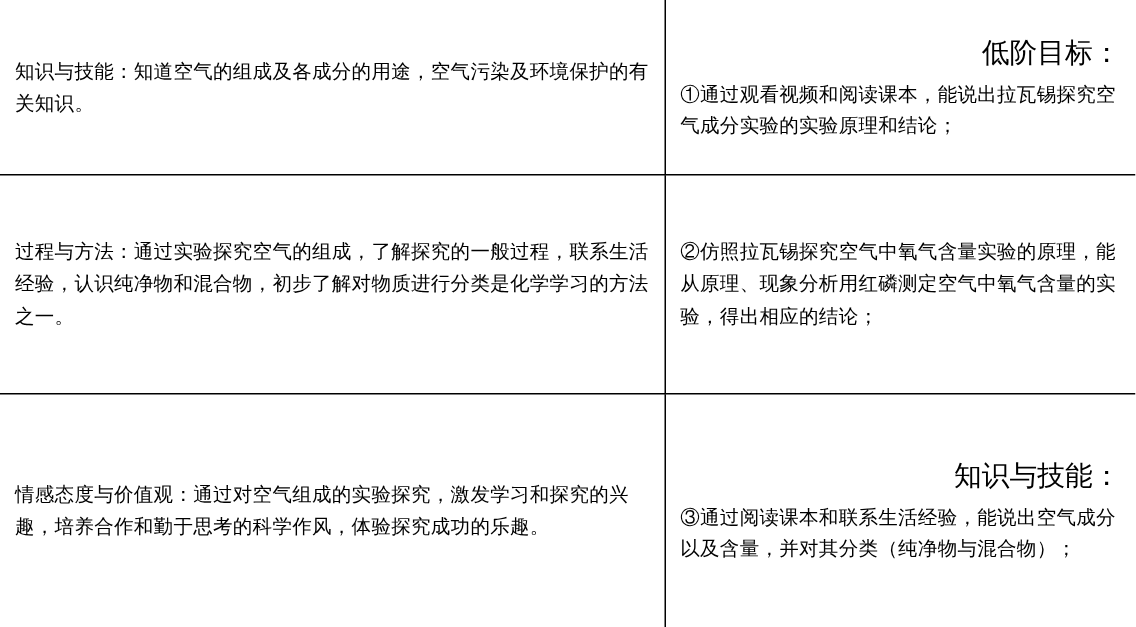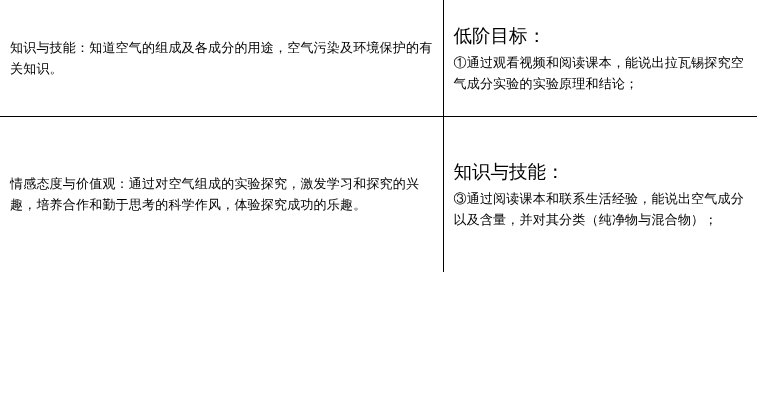--- a/index.html
+++ b/index.html
@@ -56,21 +56,21 @@
     text-align-last: center;
     text-justify: inter-ideograph;
   }
   .right-cell .cell-text {
     text-align: justify;
     text-align-last: center;
     text-justify: inter-ideograph;
   }
   .right-cell .heading {
     display: block;
-    text-align: left;
+    text-align: right;
     font-size: 18.5px;
     line-height: 1.62;
   }
   .row-1 td { height: 116px; }
   .row-2 td { height: 146px; }
   .row-3 td { height: 156px; }
 </style>
 </head>
 <body>
 
@@ -83,20 +83,28 @@
     <tbody>
       <tr class="row-1">
         <td class="left-cell">
           <span class="cell-text">知识与技能：知道空气的组成及各成分的用途，空气污染及环境保护的有关知识。</span>
         </td>
         <td class="right-cell">
           <span class="heading">低阶目标：</span>
           <span class="cell-text">①通过观看视频和阅读课本，能说出拉瓦锡探究空气成分实验的实验原理和结论；</span>
         </td>
       </tr>
+      <tr class="row-2">
+        <td class="left-cell">
+          <span class="cell-text">过程与方法：通过实验探究空气的组成，了解探究的一般过程，联系生活经验，认识纯净物和混合物，初步了解对物质进行分类是化学学习的方法之一。</span>
+        </td>
+        <td class="right-cell">
+          <span class="cell-text">②仿照拉瓦锡探究空气中氧气含量实验的原理，能从原理、现象分析用红磷测定空气中氧气含量的实验，得出相应的结论；</span>
+        </td>
+      </tr>
       <tr class="row-3">
         <td class="left-cell">
           <span class="cell-text">情感态度与价值观：通过对空气组成的实验探究，激发学习和探究的兴趣，培养合作和勤于思考的科学作风，体验探究成功的乐趣。</span>
         </td>
         <td class="right-cell">
           <span class="heading">知识与技能：</span>
           <span class="cell-text">③通过阅读课本和联系生活经验，能说出空气成分以及含量，并对其分类（纯净物与混合物）；</span>
         </td>
       </tr>
     </tbody>

